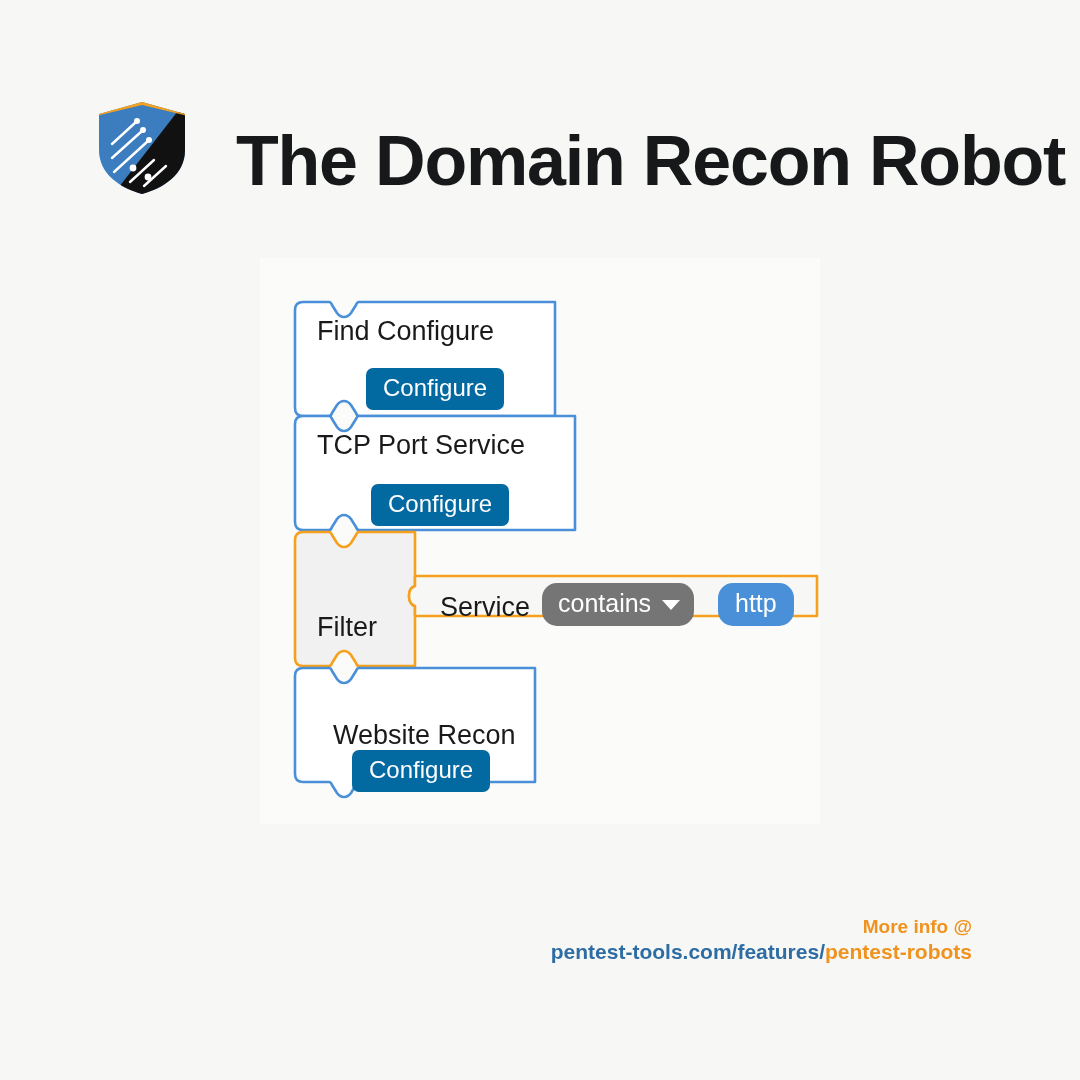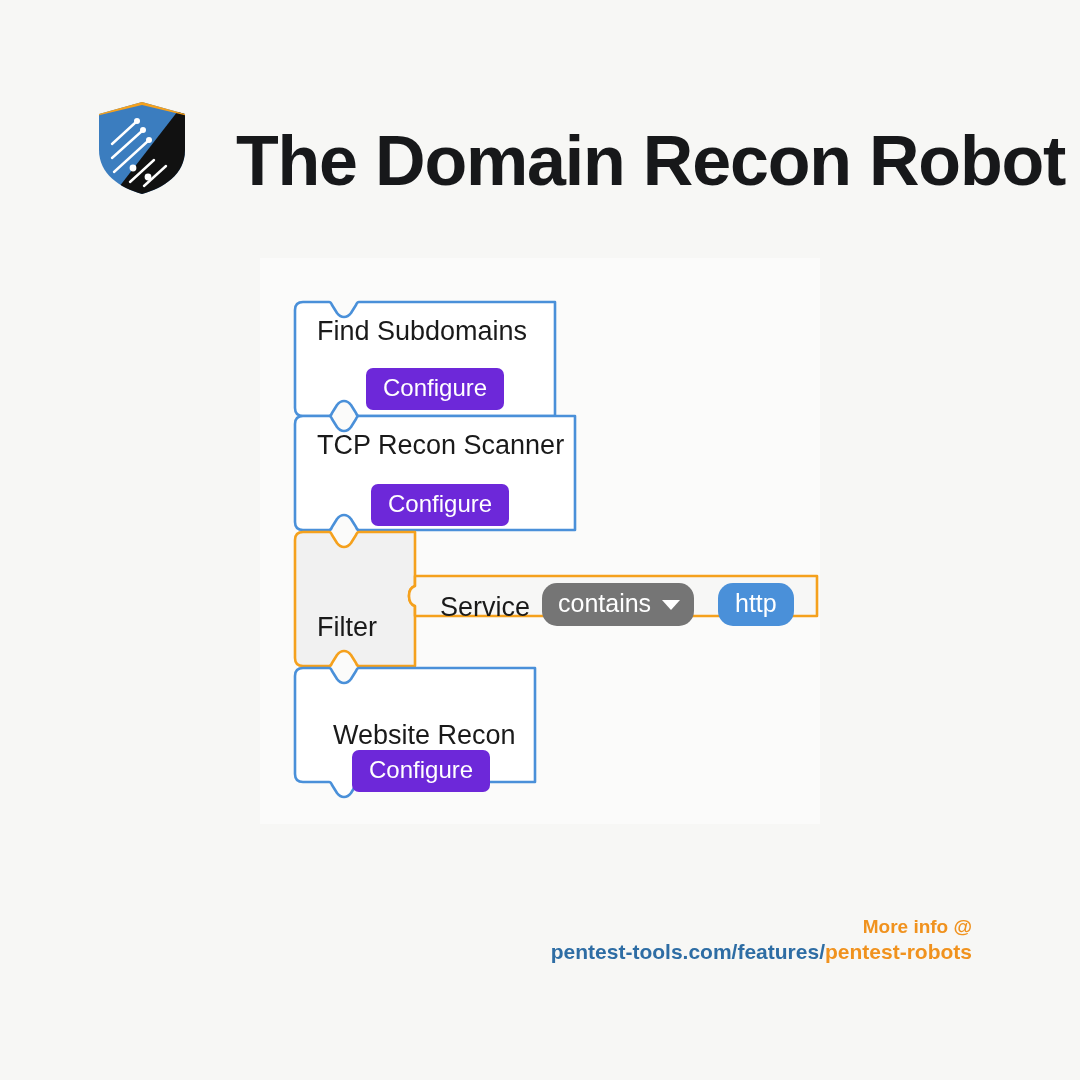--- a/index.html
+++ b/index.html
@@ -69,21 +69,21 @@
   .block-label {
     position: absolute;
     font-size: 27px;
     color: #1a1a1a;
     white-space: nowrap;
     line-height: 1;
   }
 
   .cfg-btn {
     position: absolute;
-    background: #6d28d9;
+    background: #0369a1;
     color: #ffffff;
     font-size: 24px;
     border-radius: 7px;
     padding: 8px 17px 10px 17px;
     line-height: 1;
     white-space: nowrap;
     border: none;
     font-family: "Liberation Sans", sans-serif;
   }
 
@@ -180,27 +180,27 @@
 
   <h1 class="page-title">The Domain Recon Robot</h1>
 </div>
 
 <div class="canvas">
   <div class="workspace">
 
     <svg class="block-svg" style="left:33px; top:42px;" width="272" height="122">
       <path d="M2 10 Q2 2 10 2 L30 2 L36 2 Q38 2 39 5 L44 13 Q47 17 51 17 Q55 17 58 13 L63 5 Q64 2 66 2 L262 2 L262 116 L66 116 Q64 116 63 113 L58 105 Q55 101 51 101 Q47 101 44 105 L39 113 Q38 116 36 116 L10 116 Q2 116 2 108 Z" fill="#ffffff" stroke="#4a90d9" stroke-width="2.6" stroke-linejoin="round"></path>
     </svg>
-    <div class="block-label" style="left:57px; top:60px;">Find Subdomains</div>
+    <div class="block-label" style="left:57px; top:60px;">Find Configure</div>
     <button class="cfg-btn" style="left:106px; top:110px;">Configure</button>
 
     <svg class="block-svg" style="left:33px; top:156px;" width="292" height="122">
       <path d="M2 10 Q2 2 10 2 L30 2 L36 2 Q38 2 39 5 L44 13 Q47 17 51 17 Q55 17 58 13 L63 5 Q64 2 66 2 L282 2 L282 116 L66 116 Q64 116 63 113 L58 105 Q55 101 51 101 Q47 101 44 105 L39 113 Q38 116 36 116 L10 116 Q2 116 2 108 Z" fill="#ffffff" stroke="#4a90d9" stroke-width="2.6" stroke-linejoin="round"></path>
     </svg>
-    <div class="block-label" style="left:57px; top:174px;">TCP Recon Scanner</div>
+    <div class="block-label" style="left:57px; top:174px;">TCP Port Service</div>
     <button class="cfg-btn" style="left:111px; top:226px;">Configure</button>
 
     <svg class="block-svg" style="left:33px; top:272px;" width="530" height="142">
 
       <path d="M2 10 Q2 2 10 2 L30 2 L36 2 Q38 2 39 5 L44 13 Q47 17 51 17 Q55 17 58 13 L63 5 Q64 2 66 2 L122 2
                L122 46
                L122 56 Q116 58 116 66 Q116 74 122 76 L122 86
                L122 136
                L66 136 Q64 136 63 133 L58 125 Q55 121 51 121 Q47 121 44 125 L39 133 Q38 136 36 136 L10 136 Q2 136 2 128 Z" fill="#f1f1f1" stroke="#f5a11d" stroke-width="2.6" stroke-linejoin="round"></path>
 

